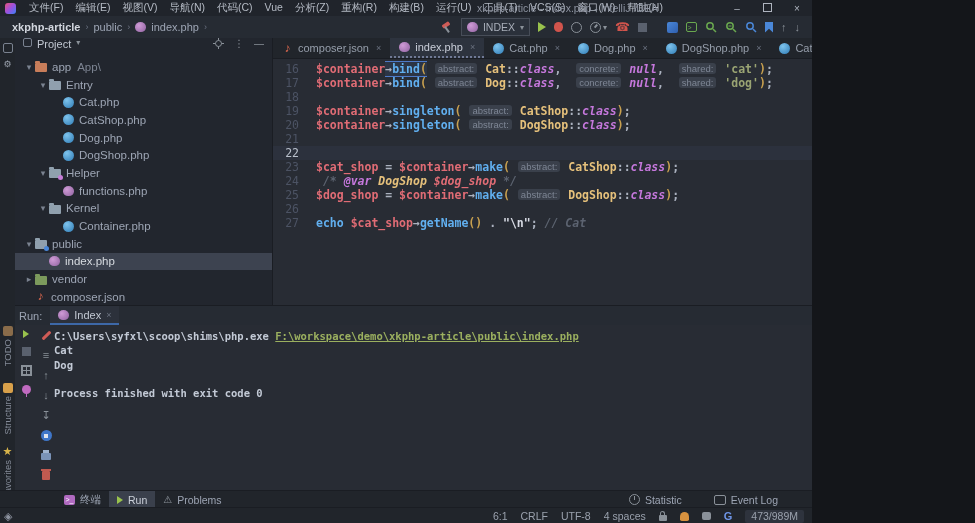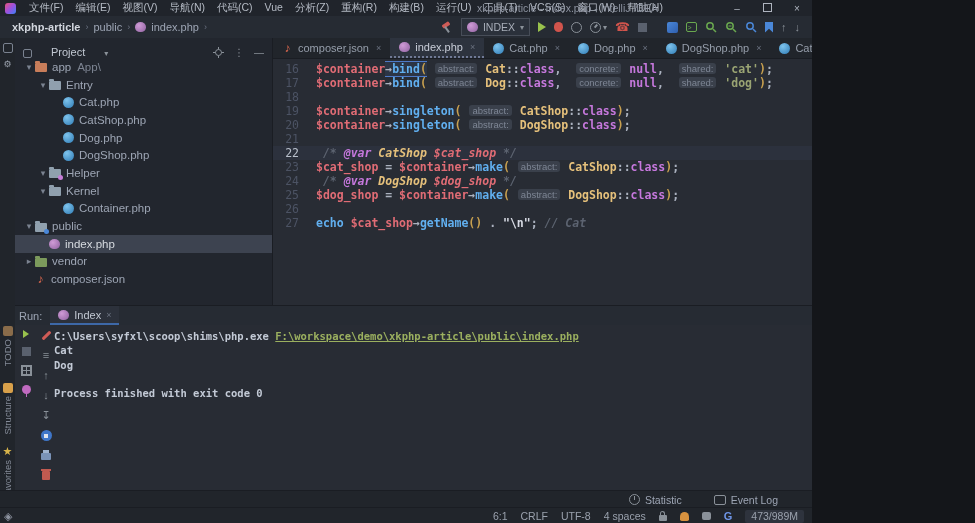--- a/index.html
+++ b/index.html
@@ -27,21 +27,21 @@
   .chev-sm{font-size:8px;color:#8a9199}
   
   .leftstripe{left:0;top:38px;width:15px;height:469px;background:#21252b;border-right:1px solid #1a1d23}
   .rightstripe{right:0;top:38px;width:17px;height:469px;background:#21252b;border-left:1px solid #1a1d23}
   .vlabel{writing-mode:vertical-rl;text-orientation:sideways;font-size:9.5px;color:#848b98;letter-spacing:.5px}
   .vlabel-up{writing-mode:vertical-rl;transform:rotate(180deg);font-size:9.5px;color:#848b98}
   .stripe-item{position:absolute;left:0;width:100%;display:flex;flex-direction:column;align-items:center;gap:3px}
   .scroll-thumb{position:absolute;left:5px;top:102px;width:5px;height:148px;border-radius:3px;background:#3f6db5}
   
   .project{left:15px;top:38px;width:257px;height:267px;background:#22262e;border-right:1px solid #1a1d23;overflow:hidden}
-  .proj-header{height:20px;display:flex;align-items:flex-end;gap:19px;padding:0 8px;font-size:11px;color:#c2c8d2}
+  .proj-header{height:20px;display:flex;align-items:flex-start;gap:5px;padding:0 8px;font-size:11px;color:#c2c8d2}
   .proj-tools{margin-left:auto;display:flex;gap:10px;color:#8a9199;font-size:10px;align-items:center}
   .tree{font-size:11.5px}
   .trow{height:17.7px;display:flex;align-items:center;white-space:nowrap}
   .trow.selected{background:#3d4350;color:#d7dbe0}
   .tchev{display:inline-block;width:12px;text-align:center;color:#7a8290;font-size:9px;flex:none}
   .tlabel{margin-left:5px}
   .dim{color:#7d8492;margin-left:6px}
   
   .editor{left:273px;top:38px;width:685px;height:267px;background:#282c34}
   .tabsbar{height:20px;background:#21252b;border-bottom:1px solid #1a1d23;display:flex;font-size:11px}
@@ -54,21 +54,21 @@
   .ln{width:26px;text-align:right;margin-right:17px;color:#4c5364;font-weight:normal;flex:none}
   .lc{white-space:pre;color:#abb2bf}
   .cl.cur{background:#2c313d}
   .cl.cur .ln{color:#b9c0cc}
   .tk{color:#abb2bf}
   .tk.var{color:#e06c75}
   .tk.op{color:#abb2bf}
   .tk.fn{color:#61afef}
   .tk.b1{color:#c8a04f}
   .tk.cls{color:#e5c07b}
-  .tk.kw{color:#c678dd;}
+  .tk.kw{color:#c678dd;font-style:italic}
   .tk.kwb{color:#61afef;}
   .tk.str{color:#9aa473}
   .tk.str2{color:#d8dce5}
   .tk.cmt{color:#5c6370;font-style:italic}
   .tk.tag{color:#c678dd;font-style:italic}
   .tk.ccls{color:#e5c07b;font-style:italic}
   .tk.cvar{color:#e06c75;font-style:italic}
   .tk.hint{font-family:"Liberation Sans",sans-serif;font-size:9.5px;font-weight:normal;
            background:#3a404b;color:#7e8695;border-radius:3px;padding:0 3px;margin:0 1px;vertical-align:1px}
   .tk.u{border-top:1px solid #4d79c7;border-bottom:1px solid #4d79c7;background:rgba(77,121,199,.12)}
@@ -307,20 +307,25 @@
         <div class="trow" style="padding-left: 36px;">
           <span class="tchev"></span>
           <span class="ic i-class"></span>
           <span class="tlabel">DogShop.php</span>
         </div>
         <div class="trow" style="padding-left: 22px;">
           <span class="tchev">▾</span>
           <span class="ic i-folder f-helper"></span>
           <span class="tlabel">Helper</span>
         </div>
+        <div class="trow" style="padding-left: 36px;">
+          <span class="tchev"></span>
+          <span class="ic i-php"></span>
+          <span class="tlabel">functions.php</span>
+        </div>
         <div class="trow" style="padding-left: 22px;">
           <span class="tchev">▾</span>
           <span class="ic i-folder"></span>
           <span class="tlabel">Kernel</span>
         </div>
         <div class="trow" style="padding-left: 36px;">
           <span class="tchev"></span>
           <span class="ic i-class"></span>
           <span class="tlabel">Container.php</span>
         </div>
@@ -400,21 +405,20 @@
         <div class="cl">
           <span class="ln">20</span>
           <span class="lc"><span class="tk var">$container</span><span class="tk op">→</span><span class="tk fn">singleton</span><span class="tk b1">(</span><span class="tk"> </span><span class="tk hint">abstract:</span><span class="tk"> </span><span class="tk cls">DogShop</span><span class="tk op">::</span><span class="tk kw">class</span><span class="tk b1">)</span><span class="tk">;</span></span>
         </div>
         <div class="cl">
           <span class="ln">21</span>
           <span class="lc"></span>
         </div>
         <div class="cl cur">
           <span class="ln">22</span>
-          <span class="lc"><span class="tk"> </span><span class="tk cmt">/* </span><span class="tk tag">@var</span><span class="tk cmt"> </span><span class="tk ccls">CatShop</span><span class="tk cmt"> </span><span class="tk cvar">$cat_shop</span><span class="tk cmt"> */</span></span>
         </div>
         <div class="cl">
           <span class="ln">23</span>
           <span class="lc"><span class="tk var">$cat_shop</span><span class="tk"> = </span><span class="tk var">$container</span><span class="tk op">→</span><span class="tk fn">make</span><span class="tk b1">(</span><span class="tk"> </span><span class="tk hint">abstract:</span><span class="tk"> </span><span class="tk cls">CatShop</span><span class="tk op">::</span><span class="tk kw">class</span><span class="tk b1">)</span><span class="tk">;</span></span>
         </div>
         <div class="cl">
           <span class="ln">24</span>
           <span class="lc"><span class="tk"> </span><span class="tk cmt">/* </span><span class="tk tag">@var</span><span class="tk cmt"> </span><span class="tk ccls">DogShop</span><span class="tk cmt"> </span><span class="tk cvar">$dog_shop</span><span class="tk cmt"> */</span></span>
         </div>
         <div class="cl">
@@ -457,20 +461,34 @@
         <span class="ic i-glyph">↧</span>
         <span class="ic i-bluecircle"></span>
         <span class="ic i-printer"></span>
         <span class="ic i-trash"></span>
       </div>
       <div class="console" id="console"><div class="cline"><span>C:\Users\syfxl\scoop\shims\php.exe </span><span class="clink">F:\workspace\demo\xkphp-article\public\index.php</span></div><div class="cline"><span>Cat</span></div><div class="cline"><span>Dog</span></div><div class="cline"><span> </span></div><div class="cline"><span>Process finished with exit code 0</span></div></div>
     </div>
   </div>
 
   <div class="abs bottombar">
+    <span class="bb-left" id="bbleft">
+        <span class="bb-btn">
+          <span class="ic i-term">&gt;_</span>
+          <span>终端</span>
+        </span>
+        <span class="bb-btn active">
+          <span class="ic i-play-sm"></span>
+          <span>Run</span>
+        </span>
+        <span class="bb-btn">
+          <span class="ic i-warn">⚠</span>
+          <span>Problems</span>
+        </span>
+      </span>
     <span class="bb-right" id="bbright">
         <span class="bb-btn">
           <span class="ic i-clock"></span>
           <span>Statistic</span>
         </span>
         <span class="bb-btn">
           <span class="ic i-bubble"></span>
           <span>Event Log</span>
         </span>
       </span>

